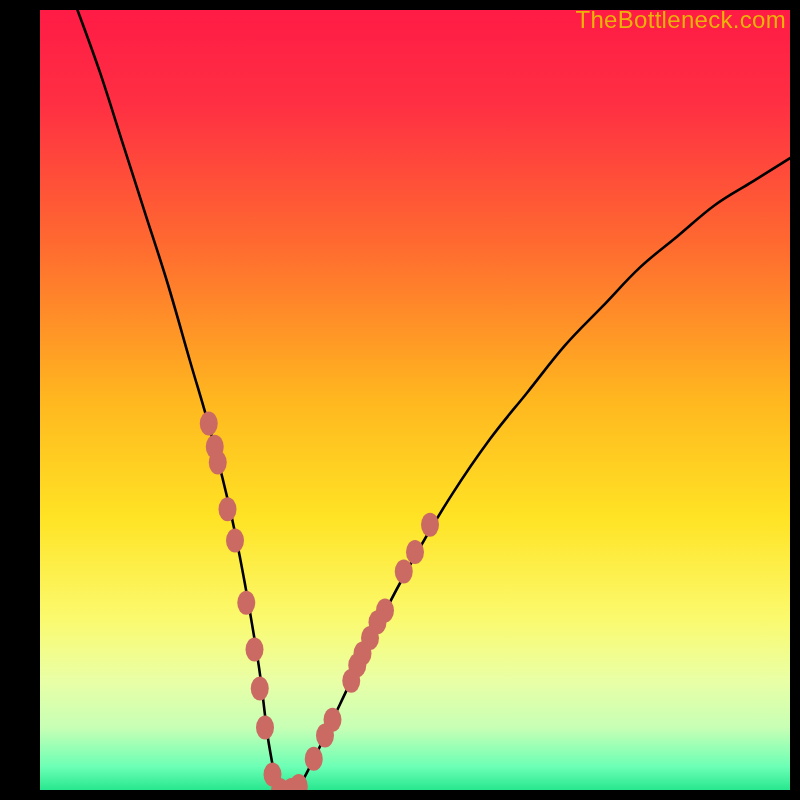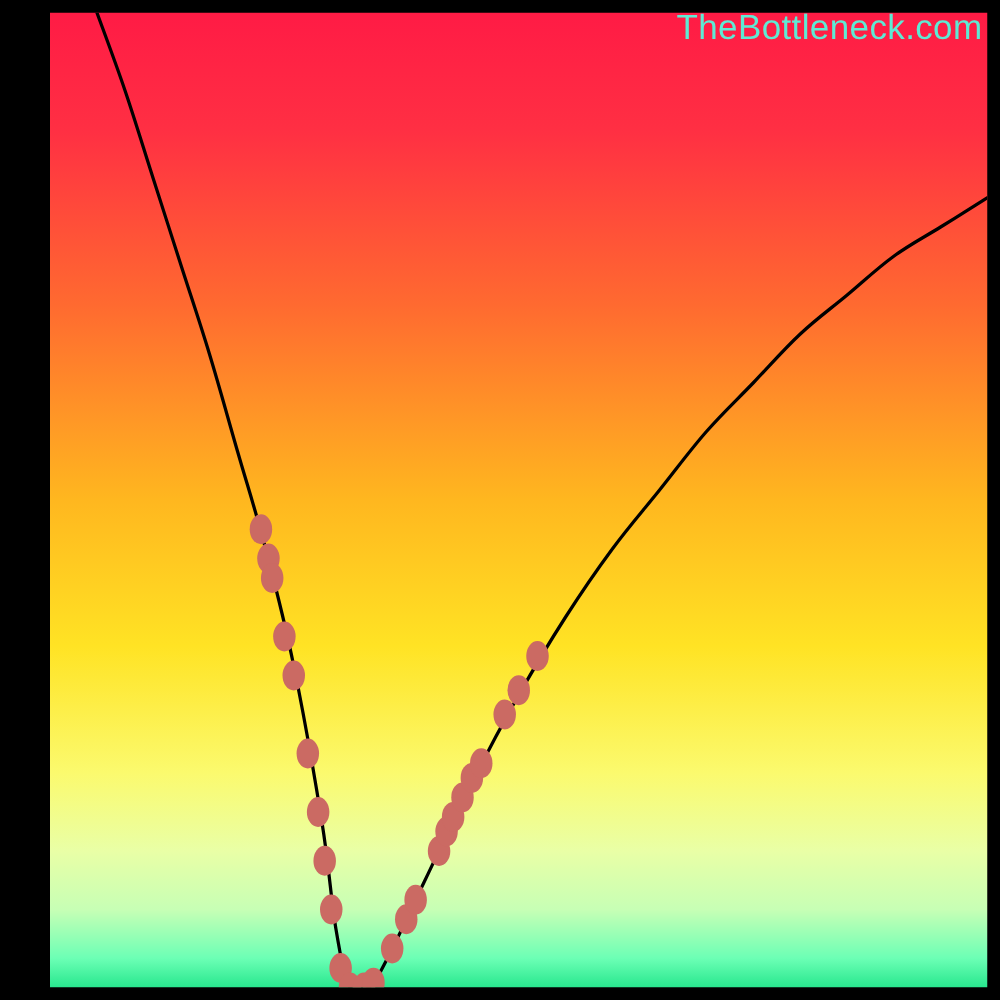--- a/index.html
+++ b/index.html
@@ -16,22 +16,22 @@
     left: 40px;
     top: 10px;
     width: 750px;
     height: 780px;
     box-sizing: border-box;
   }
   .watermark {
     position: absolute;
     top: 6px;
     right: 14px;
-    color: #5eead4;
-    font-size: 28px;
+    color: #eab308;
+    font-size: 24px;
     font-weight: 500;
     letter-spacing: 0.3px;
   }
   svg {
     display: block;
   }
 </style>
 </head>
 <body>
 

